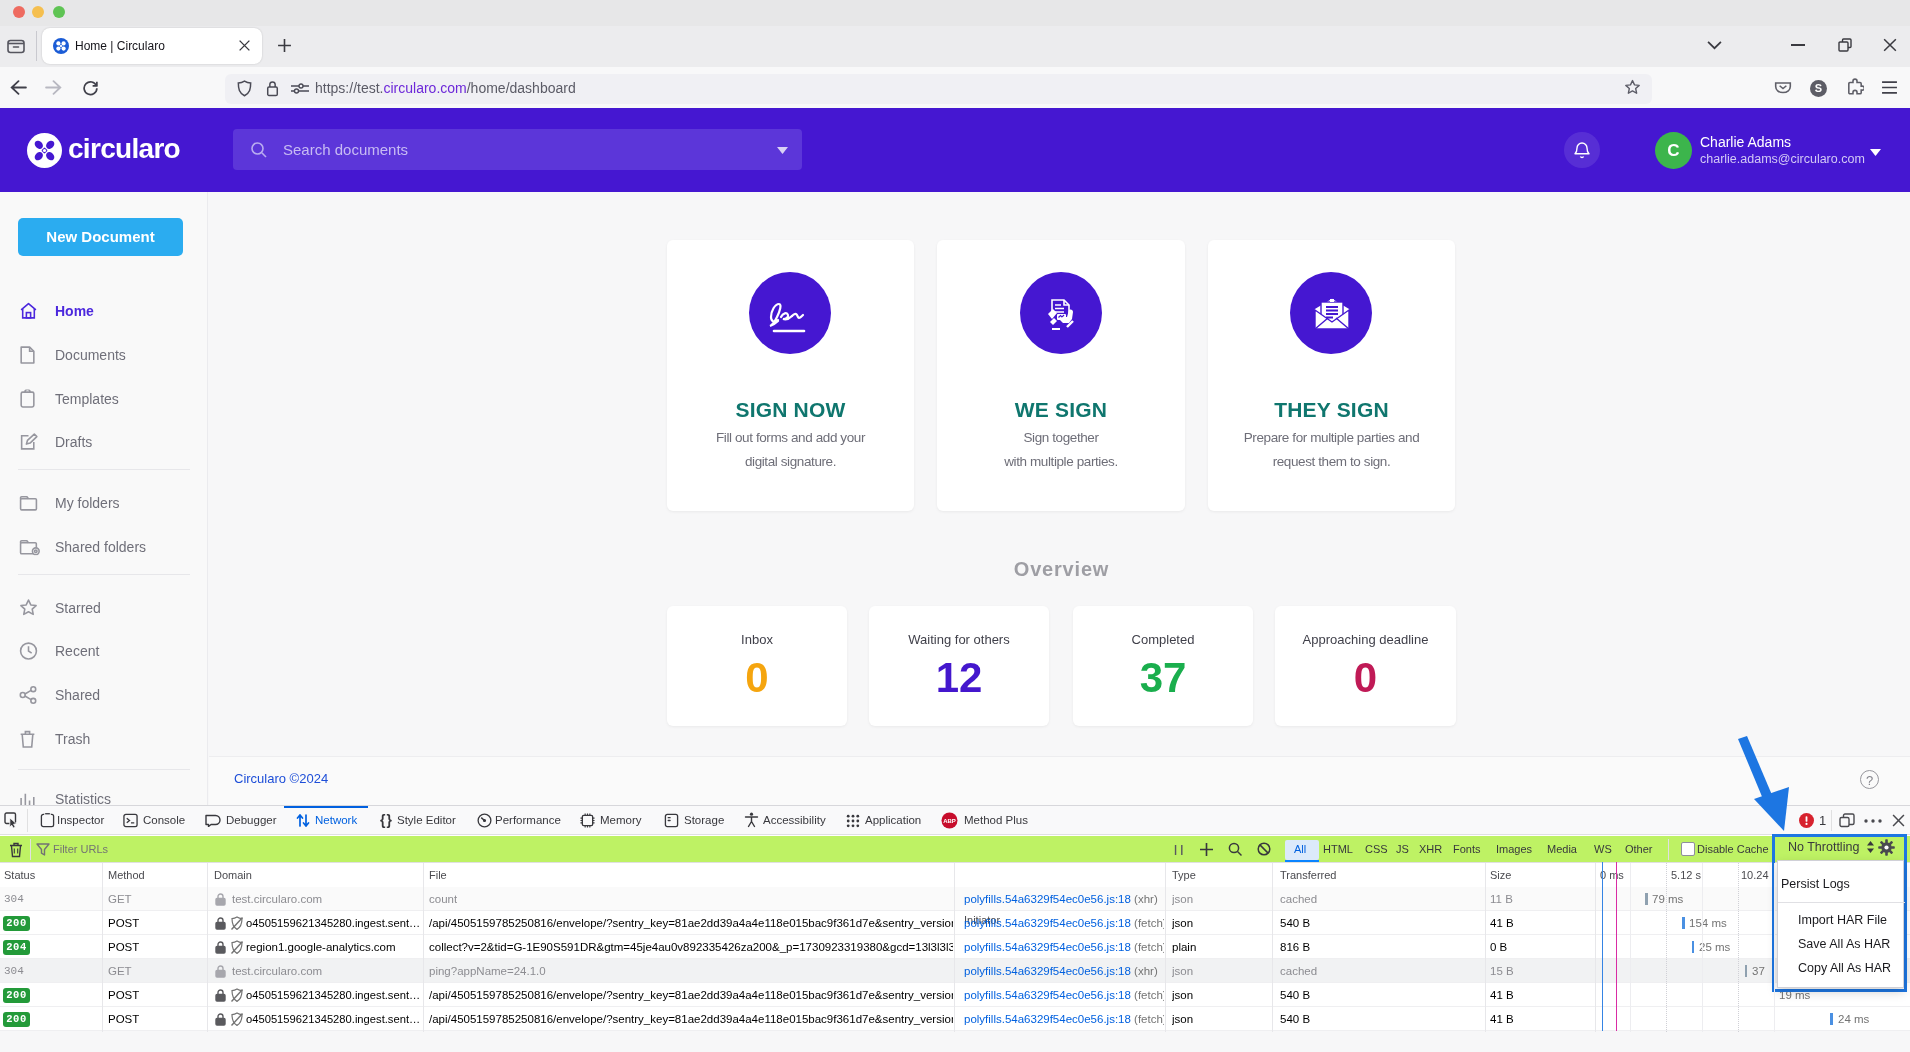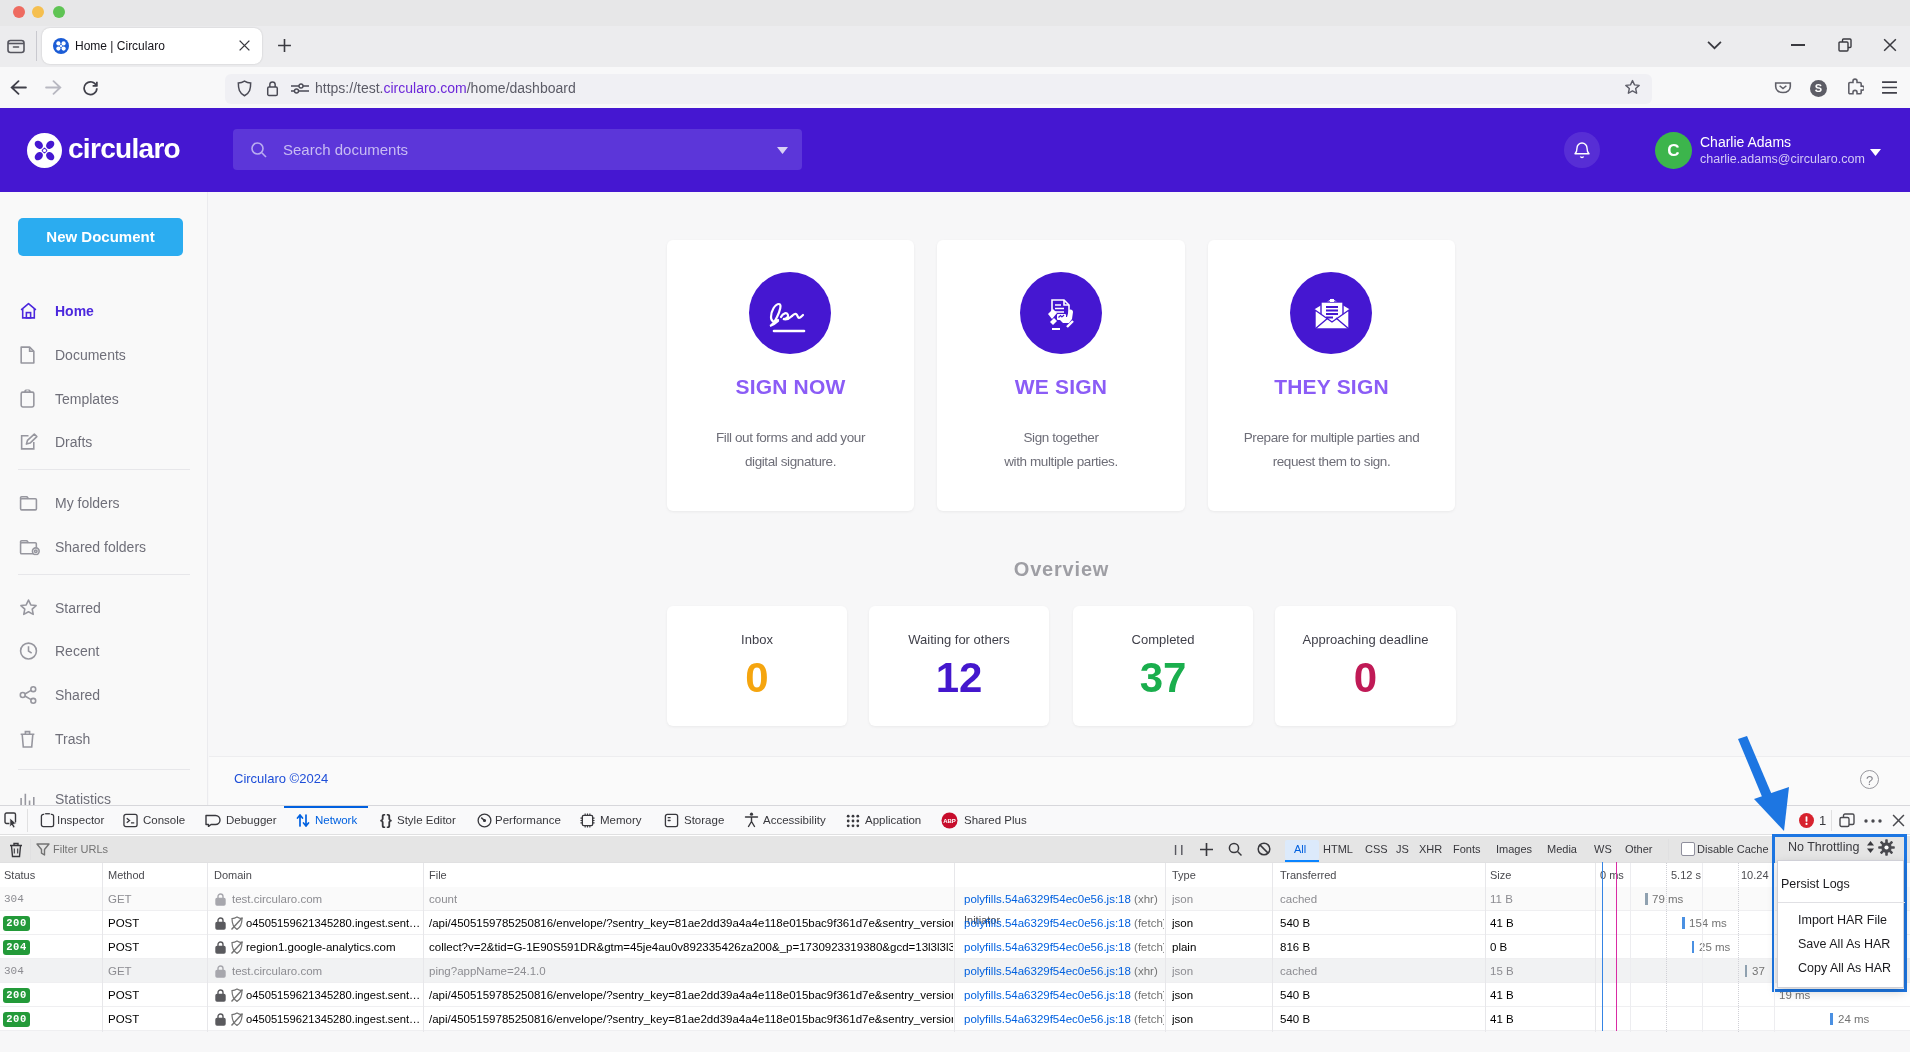--- a/index.html
+++ b/index.html
@@ -25,30 +25,30 @@
 #sidebar { left:0; top:192px; width:208px; height:613px; background:#f9f9f9; border-right:1px solid #ebebee; }
 #newdoc { left:18px; top:218px; width:165px; height:38px; background:#2bacf0; border-radius:5px; color:#fff; font-weight:bold; font-size:15px; text-align:center; line-height:38px; }
 .sitem { left:0; width:208px; height:24px; }
 .sitem .lbl { position:absolute; left:55px; top:50%; transform:translateY(-50%); font-size:14px; color:#6f6f79; }
 .sitem svg { position:absolute; left:19px; top:50%; transform:translateY(-50%); }
 .sdiv { left:18px; width:172px; height:1px; background:#e7e7ea; }
 
 
 .card { background:#fff; border-radius:6px; box-shadow:0 1px 3px rgba(0,0,0,.06); }
 .signcircle { border-radius:50%; width:82px; height:82px; background:#4517d1; }
-.signtitle { font-weight:bold; font-size:21px; color:#8b5cf6; text-align:center; letter-spacing:0.2px; }
+.signtitle { font-weight:bold; font-size:21px; color:#0f766e; text-align:center; letter-spacing:0.2px;margin-top:23px; }
 .signdesc { font-size:13.5px; color:#6e6e78; text-align:center; line-height:24px; letter-spacing:-0.4px; }
 .statlabel { font-size:13px; color:#3f3f49; text-align:center; }
 .statnum { font-size:42px; font-weight:bold; text-align:center; }
 
 
 #devtools { left:0; top:805px; width:1910px; height:226px; background:#fff; border-top:1px solid #d7d7db; font-size:11.5px; color:#0c0c0d; }
 #dtabs { left:0; top:0; width:1910px; height:29px; background:#f9f9fa; border-bottom:1px solid #e0e0e1; }
 .dtab { position:absolute; top:0; height:28px; line-height:28px; color:#38383d; font-size:11.5px; }
-#dfilter { left:0; top:30px; width:1910px; height:27px; background:#e5e5e5; border-bottom:1px solid #e0e0e1;padding-left:48px; }
+#dfilter { left:0; top:30px; width:1910px; height:27px; background:#bef264; border-bottom:1px solid #e0e0e1;padding-left:48px; }
 .ftxt { position:absolute; top:50%; transform:translateY(-50%); font-size:11px; color:#38383d; }
 #dheader { left:0; top:57px; width:1910px; height:25px; background:#fff; border-bottom:1px solid #c4b5fd; }
 .hcol { position:absolute; top:0; height:25px; line-height:25px; color:#4a4a4f; font-size:11px; }
 .drow { position:absolute; left:0; width:1910px; height:24px; font-size:11.5px; }
 .dcell { position:absolute; top:0; height:24px; line-height:24px; white-space:nowrap; overflow:hidden; }
 .colline { position:absolute; top:0; width:1px; background:#e7e7ea; z-index:2; }
 .badge { display:block; width:27px; height:15px; line-height:15px; border-radius:3px; background:#239a39; color:#fff; font-size:10.5px; font-weight:bold; text-align:center; letter-spacing:0.5px; font-family:'Liberation Mono', monospace; }
 #dstatus { left:0; top:1031px; width:1910px; height:21px; background:#f9f9fa; border-top:1px solid #d7d7db; font-size:11px; color:#38383d; }
 .greyrow { color:#8c8c91; }
 a.init { color:#0060df; }
@@ -398,21 +398,21 @@
           <circle cx="2.2" cy="11.8" r="1.4"></circle>
           <circle cx="7" cy="11.8" r="1.4"></circle>
           <circle cx="11.8" cy="11.8" r="1.4"></circle>
         </svg>
       <div class="dtab" style="left:865px;">Application</div>
       <svg class="abs" style="left:941px; top:6px;" width="17" height="17" viewBox="0 0 17 17">
           <circle cx="8.5" cy="8.5" r="8" fill="#c70d2c"></circle>
           <path d="M3 13.5L14 3.5" stroke="#c70d2c" stroke-width="0"></path>
           <text x="8.5" y="11" font-size="6" fill="#fff" text-anchor="middle" font-weight="bold" font-family="Liberation Sans">ABP</text>
         </svg>
-      <div class="dtab" style="left:964px;">Shared Plus</div>
+      <div class="dtab" style="left:964px;">Method Plus</div>
 
       <svg class="abs" style="left:1799px; top:7px;" width="15" height="15" viewBox="0 0 15 15">
           <circle cx="7.5" cy="7.5" r="7.5" fill="#d7222e"></circle>
           <rect x="6.6" y="3.2" width="1.8" height="5.6" rx="0.9" fill="#fff"></rect>
           <circle cx="7.5" cy="10.9" r="1.1" fill="#fff"></circle>
         </svg>
       <div class="abs" style="left:1819px; top:7px; font-size:13px; color:#38383d;">1</div>
       <div class="abs" style="left:1831px; top:4px; width:1px; height:21px; background:#e0e0e1;"></div>
       <svg class="abs" style="left:1839px; top:7px;" width="16" height="15" viewBox="0 0 16 15" fill="none" stroke="#4a4a4f" stroke-width="1.4">
           <rect x="4.5" y="1" width="10.5" height="10.5" rx="1.5"></rect>

